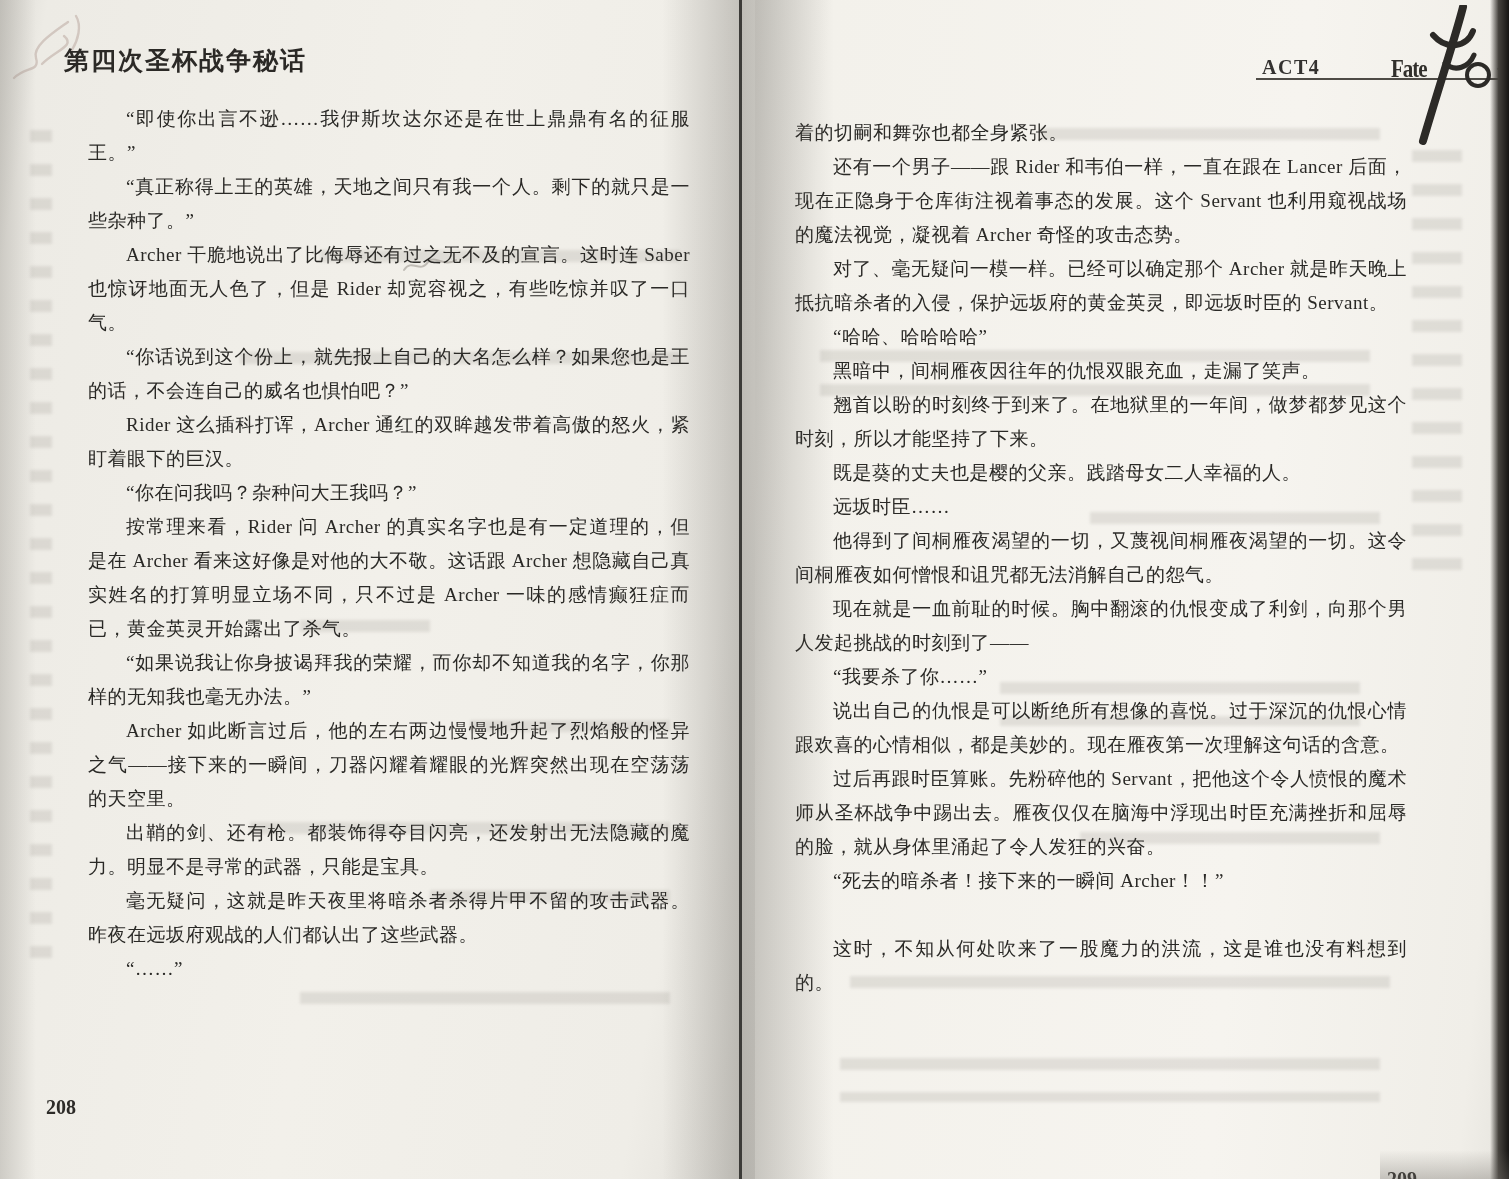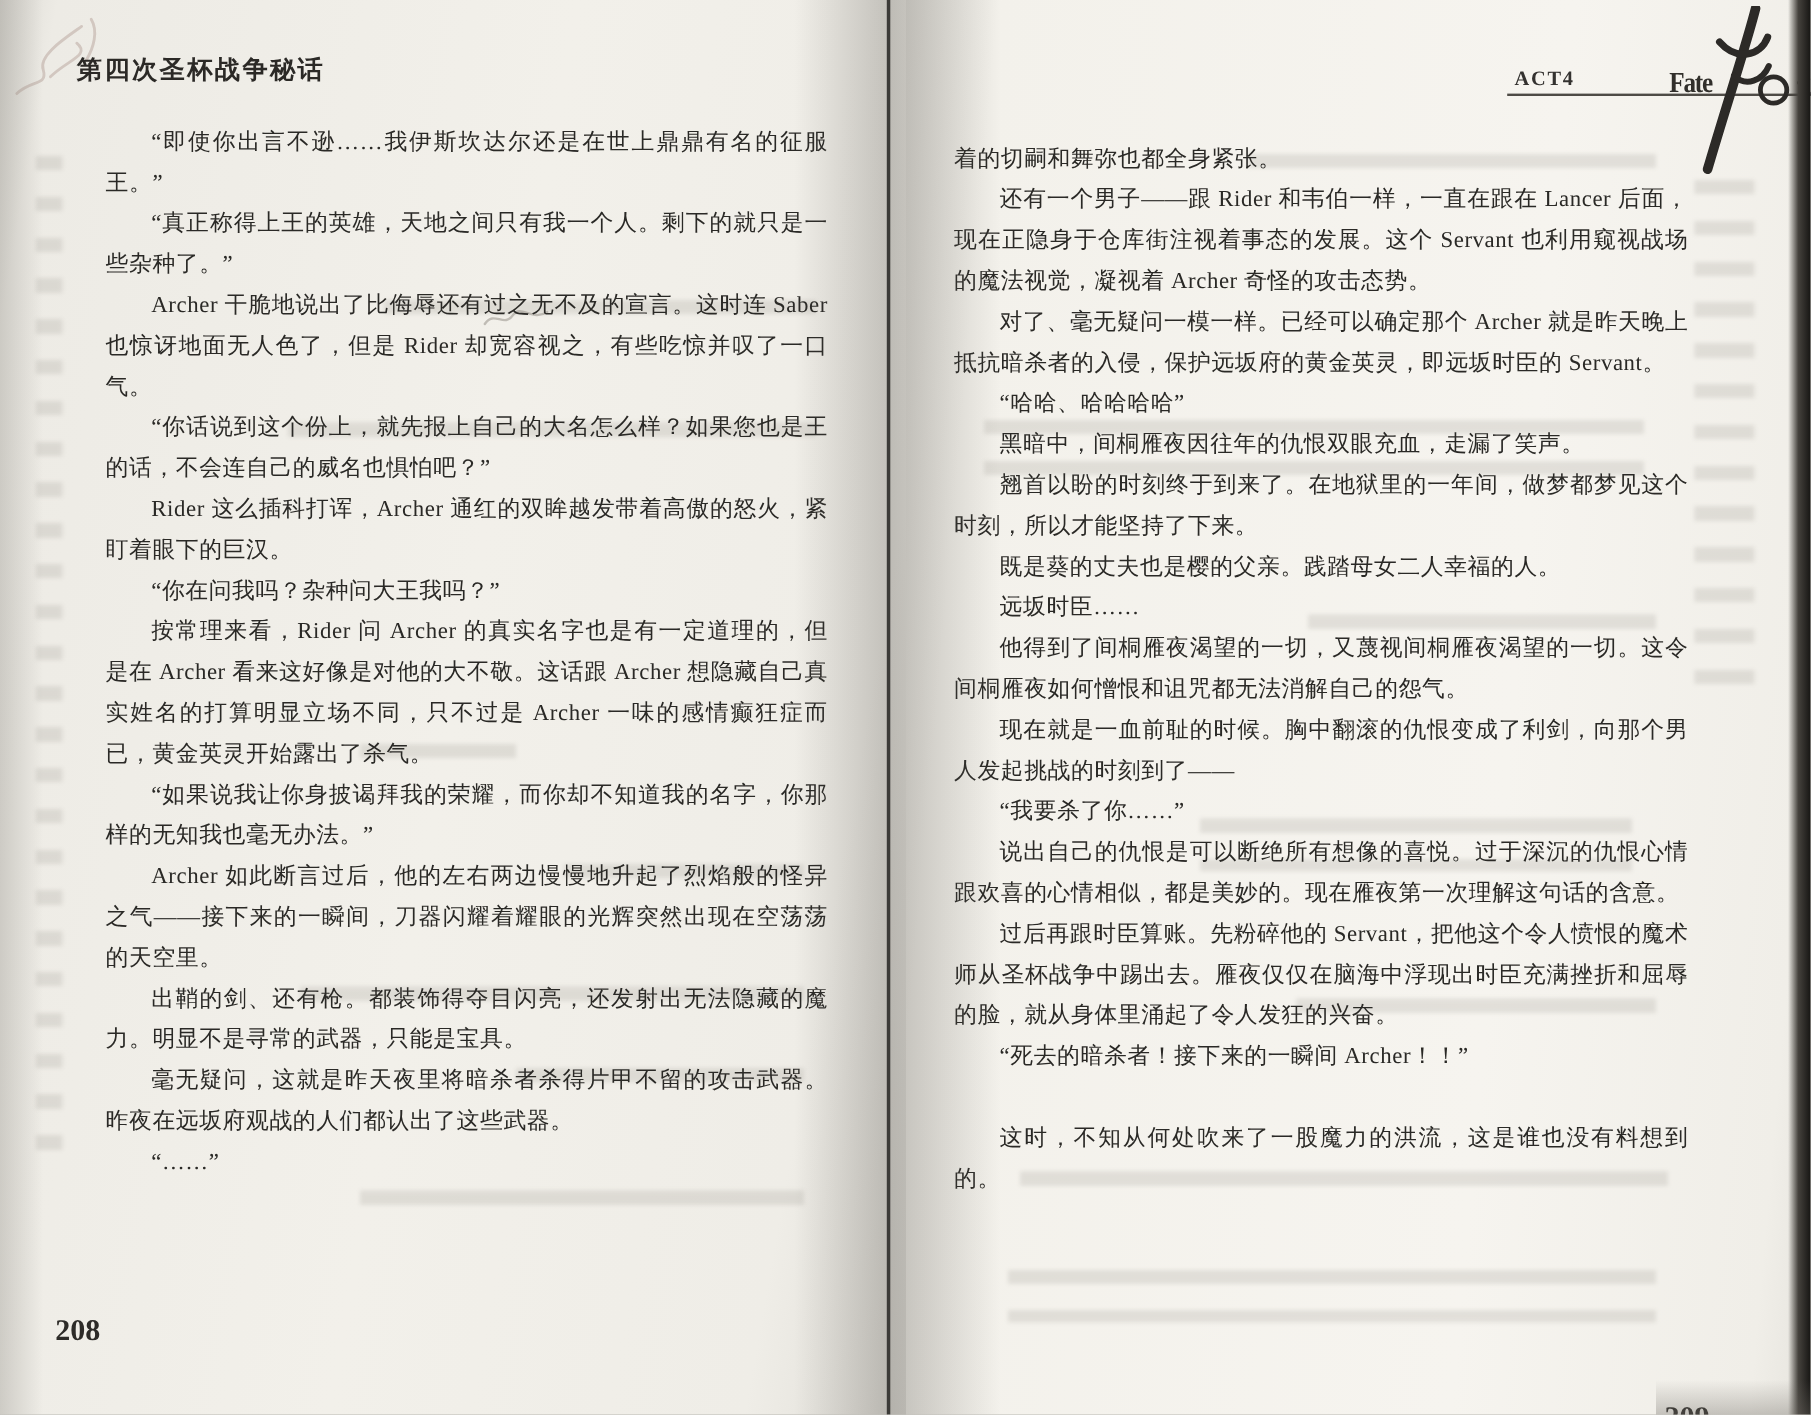--- a/index.html
+++ b/index.html
@@ -14,36 +14,36 @@
     background:linear-gradient(to right,rgba(0,0,0,0),rgba(95,92,86,.30));}
   .gutter-line{position:absolute;left:739px;top:0;width:3px;height:1179px;background:#3c3b38;}
   .gutter-shadow-right{position:absolute;left:742px;top:0;width:92px;height:1179px;
     background:linear-gradient(to right,rgba(95,92,86,.34),rgba(0,0,0,0));}
   .edge-left{position:absolute;left:0;top:0;width:36px;height:1179px;
     background:linear-gradient(to right,rgba(120,117,110,.28),rgba(0,0,0,0));}
   .edge-right{position:absolute;left:1490px;top:0;width:19px;height:1179px;
     background:linear-gradient(to right,rgba(45,43,40,0),#45423d 45%,#161513 100%);}
   .edge-bottom-right{position:absolute;left:1380px;top:1150px;width:129px;height:29px;
     background:linear-gradient(to bottom,rgba(0,0,0,0),rgba(110,106,100,.35));}
-  .header-left{position:absolute;left:64px;top:44px;font-size:21px;font-weight:700;
+  .header-left{position:absolute;left:64px;top:44px;font-size:25px;font-weight:700;
     letter-spacing:2px;color:#2b2926;}
-  .header-act{position:absolute;left:1262px;top:56px;font-size:17px;font-weight:700;
+  .header-act{position:absolute;left:1262px;top:56px;font-size:20px;font-weight:700;
     letter-spacing:1.5px;color:#343230;}
   .header-rule{position:absolute;left:1256px;top:78px;width:253px;height:2px;background:#4e4b46;}
   .logo-fate{position:absolute;left:1391px;top:57px;font-size:21px;font-weight:700;
     color:#312f2b;transform:scaleY(1.15);letter-spacing:-1px;}
   .logo-zero{position:absolute;left:1415px;top:5px;}
   .text-col{position:absolute;text-align:justify;color:#2a2926;font-size:19px;
     line-height:34px;letter-spacing:.5px;}
   .text-col-left{left:88px;top:102px;width:602px;}
   .text-col-right{left:795px;top:116px;width:612px;}
   .para{margin:0;}
   .indent{text-indent:2em;}
   .gap{margin-top:34px;}
-  .pagenum{position:absolute;font-size:25px;font-weight:700;color:#2d2b28;}
+  .pagenum{position:absolute;font-size:20px;font-weight:700;color:#2d2b28;}
   .pagenum-left{left:46px;top:1096px;}
   .pagenum-right{left:1387px;top:1168px;}
   .ghost{position:absolute;filter:blur(1.6px);opacity:.38;
     background:repeating-linear-gradient(to bottom,rgba(122,117,109,.42) 0 12px,rgba(0,0,0,0) 12px 34px);}
   .scribble{position:absolute;left:6px;top:6px;opacity:.55;}
   .flourish{position:absolute;left:400px;top:252px;opacity:.55;}
 </style>
 </head>
 <body>
 

